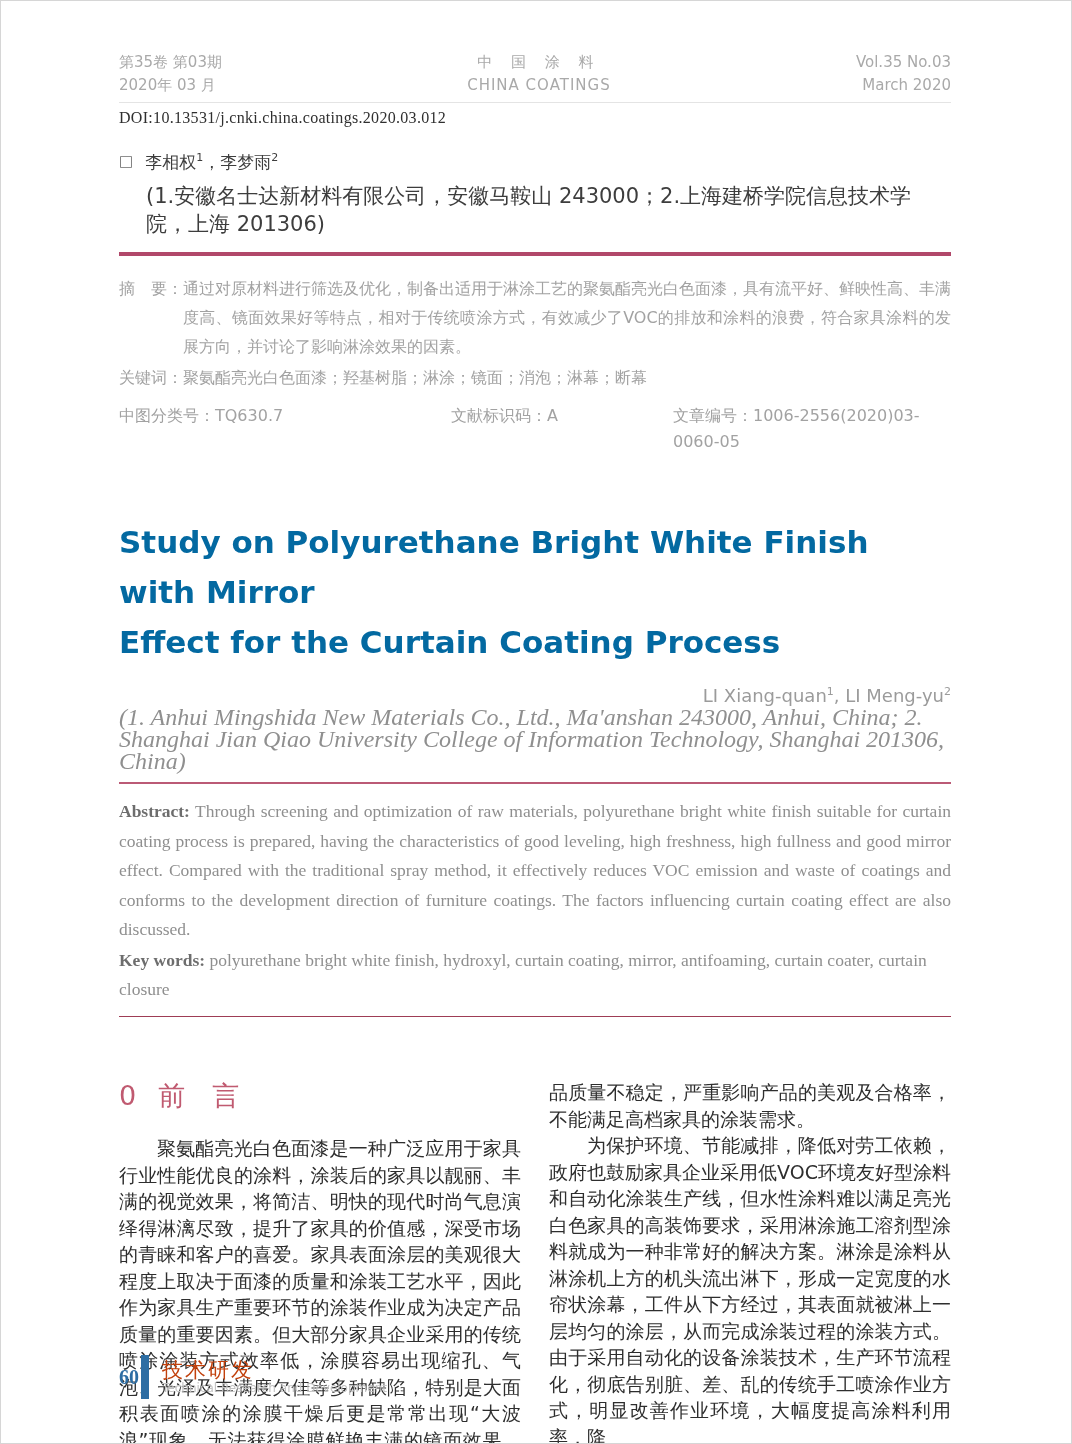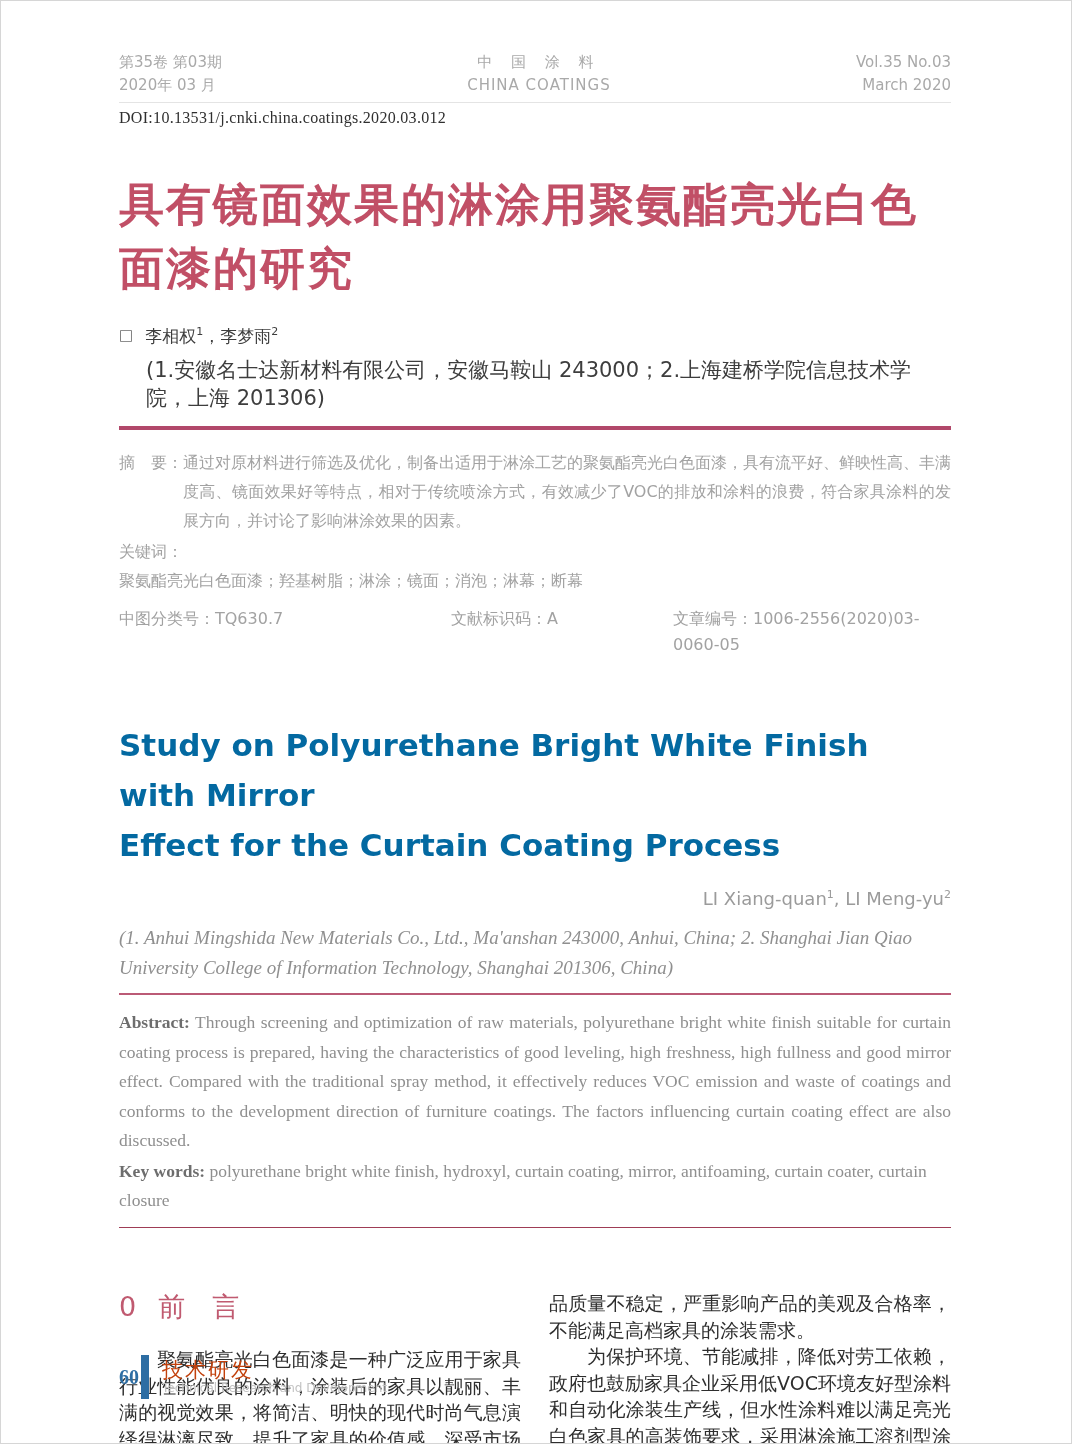--- a/index.html
+++ b/index.html
@@ -46,39 +46,39 @@
     margin-top:8px;padding-left:27px;
     font-size:21px;color:#3d3d3d;
   }
   .rule-thick{height:4px;background:#b1486a;margin-top:14px;}
 
   
   .abs-cn{margin-top:18px;color:#a2a2a2;font-size:16px;line-height:29px;}
   .hang{display:flex;}
   .hang .lbl{flex:0 0 auto;white-space:nowrap;}
   .hang .txt{flex:1 1 auto;text-align:justify;}
-  .kw-cn{margin-top:2px;flex-direction:column;}
+  .kw-cn{margin-top:2px;}
   .meta-row{
     margin-top:11px;display:flex;
     color:#a2a2a2;font-size:16px;line-height:26px;
   }
   .meta-row .m1{width:332px;}
   .meta-row .m2{width:222px;}
   .meta-row .m3{flex:1;}
 
   
   .en-title{
     margin-top:62px;
     color:#0369a1;font-weight:bold;
     font-size:31px;line-height:50px;
   }
   .authors-en{margin-top:18px;font-size:18px;color:#9b9b9b;text-align:right;}
   .affil-en{
-    margin-top:14px;font-family:"Liberation Serif",serif;font-style:italic;
-    font-size:19px;color:#8f8f8f;line-height:30px;
+    margin-top:0;font-family:"Liberation Serif",serif;font-style:italic;
+    font-size:24px;color:#8f8f8f;line-height:22px;
   }
   .rule-med{height:2px;background:#bb5a76;margin-top:10px;}
   .abs-en{
     margin-top:13px;font-family:"Liberation Serif",serif;
     font-size:17.5px;color:#8f8f8f;line-height:29.5px;text-align:justify;
   }
   .abs-en b{color:#6d6d6d;}
   .kw-en{margin-top:1px;text-align:left;}
   .rule-thin{height:1.5px;background:#9e3c55;margin-top:11px;}
 
@@ -122,24 +122,20 @@
         <div class="jname-en">CHINA COATINGS</div>
       </div>
       <div class="right">
         <div>Vol.35 No.03</div>
         <div>March 2020</div>
       </div>
     </div>
 
     <div class="doi">DOI:10.13531/j.cnki.china.coatings.2020.03.012</div>
 
-    <div class="cn-title">
-      <div>具有镜面效果的淋涂用聚氨酯亮光白色</div>
-      <div>面漆的研究</div>
-    </div>
 
     <div class="authors-cn">
       <span class="marker">□</span>
       <span><span>李相权</span><sup>1</sup><span>，</span><span>李梦雨</span><sup>2</sup></span>
     </div>
     <div class="affil-cn">(1.安徽名士达新材料有限公司，安徽马鞍山  243000；2.上海建桥学院信息技术学院，上海  201306)</div>
 
     <div class="rule-thick"></div>
 
     <div class="abs-cn">

